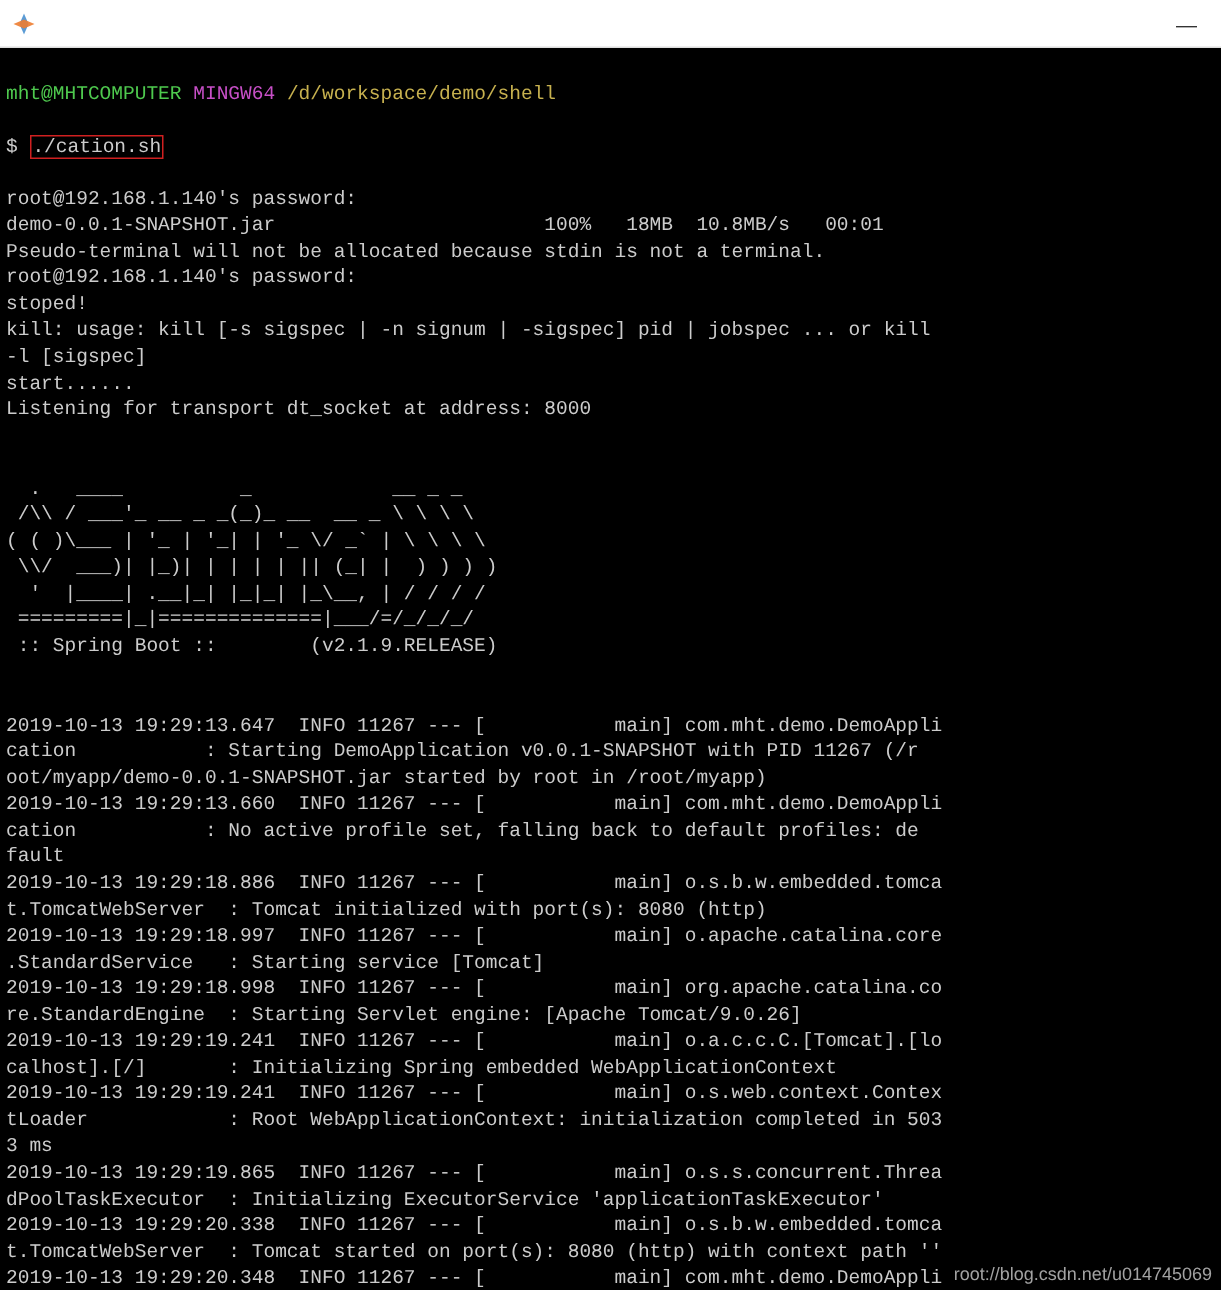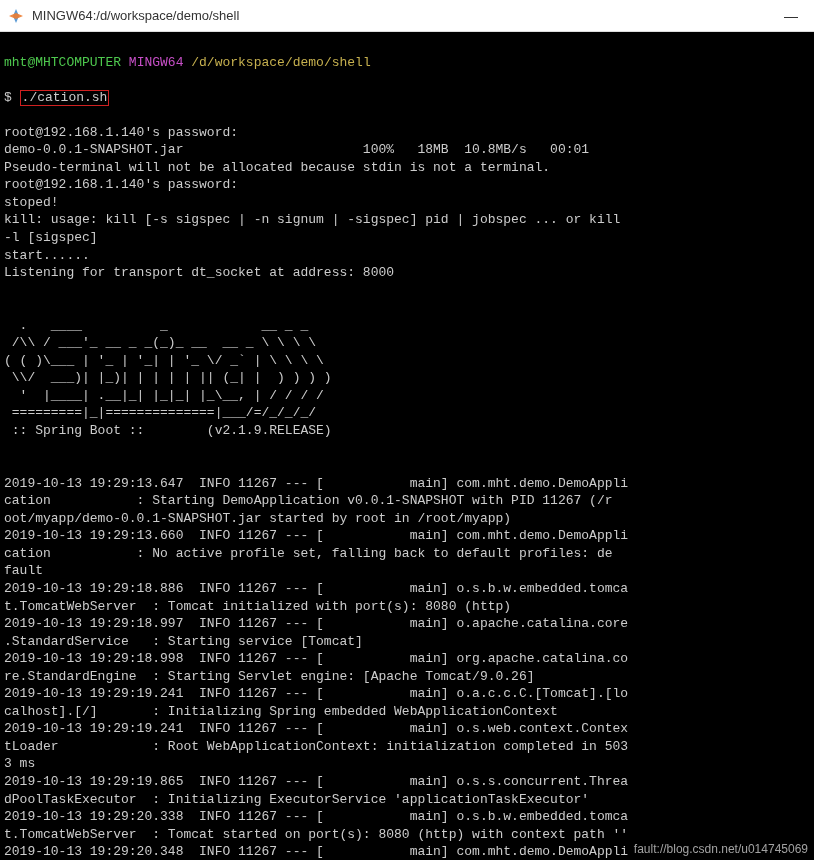--- a/index.html
+++ b/index.html
@@ -73,27 +73,26 @@
 </head>
 <body>
 
 <div class="titlebar">
   <span class="app-icon">
     <svg viewBox="0 0 16 16">
       <polygon points="8,1 11,8 8,15 5,8" fill="#5b9bd5"></polygon>
       <polygon points="1,8 8,5 15,8 8,11" fill="#ed7d31" opacity="0.9"></polygon>
     </svg>
   </span>
-  <span class="title-text">MINGW64:/d/workspace/demo/shell</span>
   <div class="win-controls">
     <div class="win-btn">—</div>
   </div>
 </div>
 
 <div class="terminal">
 <div><span class="green">mht@MHTCOMPUTER</span> <span class="magenta">MINGW64</span> <span class="yellow">/d/workspace/demo/shell</span></div>
 <div><span>$ </span><span class="highlight-cmd">./cation.sh</span></div>
 <div id="pre-banner-block"><div>root@192.168.1.140's password:</div><div>demo-0.0.1-SNAPSHOT.jar                       100%   18MB  10.8MB/s   00:01</div><div>Pseudo-terminal will not be allocated because stdin is not a terminal.</div><div>root@192.168.1.140's password:</div><div>stoped!</div><div>kill: usage: kill [-s sigspec | -n signum | -sigspec] pid | jobspec ... or kill</div><div>-l [sigspec]</div><div>start......</div><div>Listening for transport dt_socket at address: 8000</div><div>&nbsp;</div></div>
 <div id="banner-block"><div>  .   ____          _            __ _ _</div><div> /\\ / ___'_ __ _ _(_)_ __  __ _ \ \ \ \</div><div>( ( )\___ | '_ | '_| | '_ \/ _` | \ \ \ \</div><div> \\/  ___)| |_)| | | | | || (_| |  ) ) ) )</div><div>  '  |____| .__|_| |_|_| |_\__, | / / / /</div><div> =========|_|==============|___/=/_/_/_/</div><div> :: Spring Boot ::        (v2.1.9.RELEASE)</div><div>&nbsp;</div></div>
 <div id="log-block"><div>2019-10-13 19:29:13.647  INFO 11267 --- [           main] com.mht.demo.DemoAppli</div><div>cation           : Starting DemoApplication v0.0.1-SNAPSHOT with PID 11267 (/r</div><div>oot/myapp/demo-0.0.1-SNAPSHOT.jar started by root in /root/myapp)</div><div>2019-10-13 19:29:13.660  INFO 11267 --- [           main] com.mht.demo.DemoAppli</div><div>cation           : No active profile set, falling back to default profiles: de</div><div>fault</div><div>2019-10-13 19:29:18.886  INFO 11267 --- [           main] o.s.b.w.embedded.tomca</div><div>t.TomcatWebServer  : Tomcat initialized with port(s): 8080 (http)</div><div>2019-10-13 19:29:18.997  INFO 11267 --- [           main] o.apache.catalina.core</div><div>.StandardService   : Starting service [Tomcat]</div><div>2019-10-13 19:29:18.998  INFO 11267 --- [           main] org.apache.catalina.co</div><div>re.StandardEngine  : Starting Servlet engine: [Apache Tomcat/9.0.26]</div><div>2019-10-13 19:29:19.241  INFO 11267 --- [           main] o.a.c.c.C.[Tomcat].[lo</div><div>calhost].[/]       : Initializing Spring embedded WebApplicationContext</div><div>2019-10-13 19:29:19.241  INFO 11267 --- [           main] o.s.web.context.Contex</div><div>tLoader            : Root WebApplicationContext: initialization completed in 503</div><div>3 ms</div><div>2019-10-13 19:29:19.865  INFO 11267 --- [           main] o.s.s.concurrent.Threa</div><div>dPoolTaskExecutor  : Initializing ExecutorService 'applicationTaskExecutor'</div><div>2019-10-13 19:29:20.338  INFO 11267 --- [           main] o.s.b.w.embedded.tomca</div><div>t.TomcatWebServer  : Tomcat started on port(s): 8080 (http) with context path ''</div><div>2019-10-13 19:29:20.348  INFO 11267 --- [           main] com.mht.demo.DemoAppli</div></div>
 </div>
 
-<div class="watermark">fault://blog.csdn.net/u014745069</div>
+<div class="watermark">root://blog.csdn.net/u014745069</div>
 
 </body></html>

